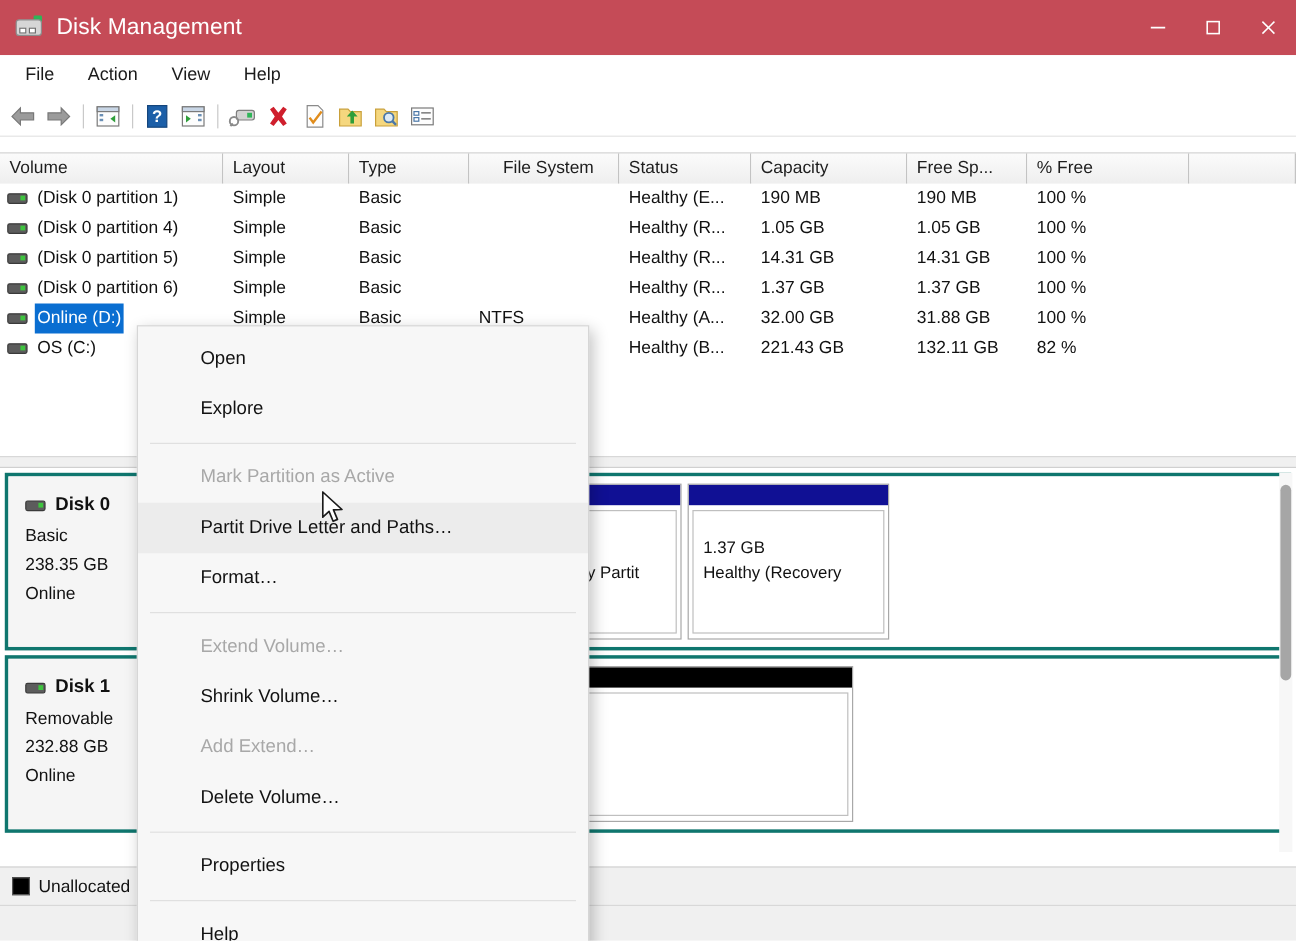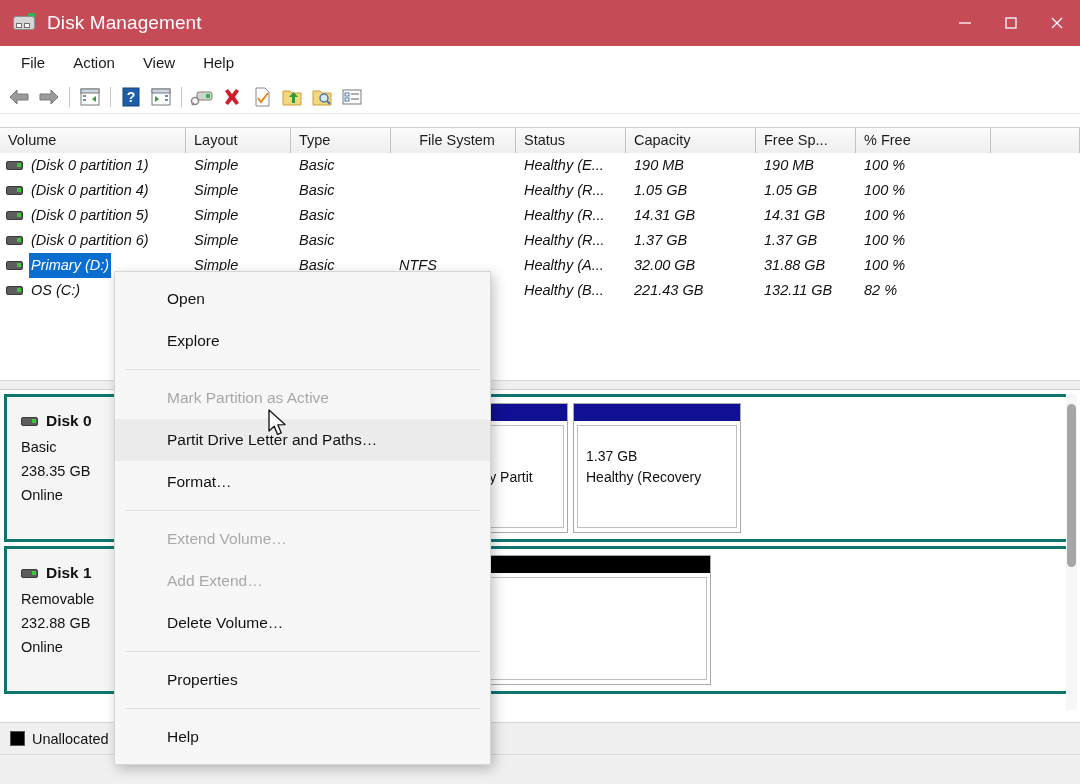--- a/index.html
+++ b/index.html
@@ -112,21 +112,21 @@
     position: absolute; left: 0; top: 153px;
     width: 1080px; height: 227px;
     background: #ffffff;
     overflow: hidden;
   }
   .vrow {
     display: flex; height: 25px; align-items: center;
     font-size: 14.5px; color: #111111;
     white-space: nowrap;
   }
-  .vcell { height: 25px; line-height: 25px; padding-left: 8px; overflow: hidden; font-style: italic; }
+  .vcell { height: 25px; line-height: 25px; padding-left: 8px; overflow: hidden; }
   .vcell.vol-name { display: flex; align-items: center; padding-left: 6px; }
   .drv-ico {
     width: 17px; height: 9px;
     background: #5c5c5c;
     border: 1px solid #3a3a3a;
     border-radius: 2px;
     position: relative;
     margin-right: 6px;
     flex: none;
   }
@@ -445,21 +445,21 @@
         <div class="vcell" style="width: 100px;">Basic</div>
         <div class="vcell" style="width: 125px;"></div>
         <div class="vcell" style="width: 110px;">Healthy (R...</div>
         <div class="vcell" style="width: 130px;">1.37 GB</div>
         <div class="vcell" style="width: 100px;">1.37 GB</div>
         <div class="vcell" style="width: 135px;">100 %</div>
       </div>
       <div class="vrow selected">
         <div class="vcell vol-name" style="width: 186px;">
           <span class="drv-ico"></span>
-          <span class="vname-text">Primary (D:)</span>
+          <span class="vname-text">Online (D:)</span>
         </div>
         <div class="vcell" style="width: 105px;">Simple</div>
         <div class="vcell" style="width: 100px;">Basic</div>
         <div class="vcell" style="width: 125px;">NTFS</div>
         <div class="vcell" style="width: 110px;">Healthy (A...</div>
         <div class="vcell" style="width: 130px;">32.00 GB</div>
         <div class="vcell" style="width: 100px;">31.88 GB</div>
         <div class="vcell" style="width: 135px;">100 %</div>
       </div>
       <div class="vrow">
@@ -563,20 +563,21 @@
 
   <div class="ctxmenu" id="ctxmenu">
       <div class="ctxitem">Open</div>
       <div class="ctxitem">Explore</div>
       <div class="ctxsep"></div>
       <div class="ctxitem disabled">Mark Partition as Active</div>
       <div class="ctxitem hover">Partit Drive Letter and Paths…</div>
       <div class="ctxitem">Format…</div>
       <div class="ctxsep"></div>
       <div class="ctxitem disabled">Extend Volume…</div>
+      <div class="ctxitem">Shrink Volume…</div>
       <div class="ctxitem disabled">Add Extend…</div>
       <div class="ctxitem">Delete Volume…</div>
       <div class="ctxsep"></div>
       <div class="ctxitem">Properties</div>
       <div class="ctxsep"></div>
       <div class="ctxitem">Help</div>
     </div>
   <div class="cursor-arrow">
     <svg width="22" height="30" viewBox="0 0 22 30">
       <path d="M1 1 L1 22 L6.2 17.2 L9.6 25.4 L13.2 23.8 L9.9 15.9 L17 15.6 Z" fill="#ffffff" stroke="#1b1b1b" stroke-width="1.4" stroke-linejoin="round"></path>

